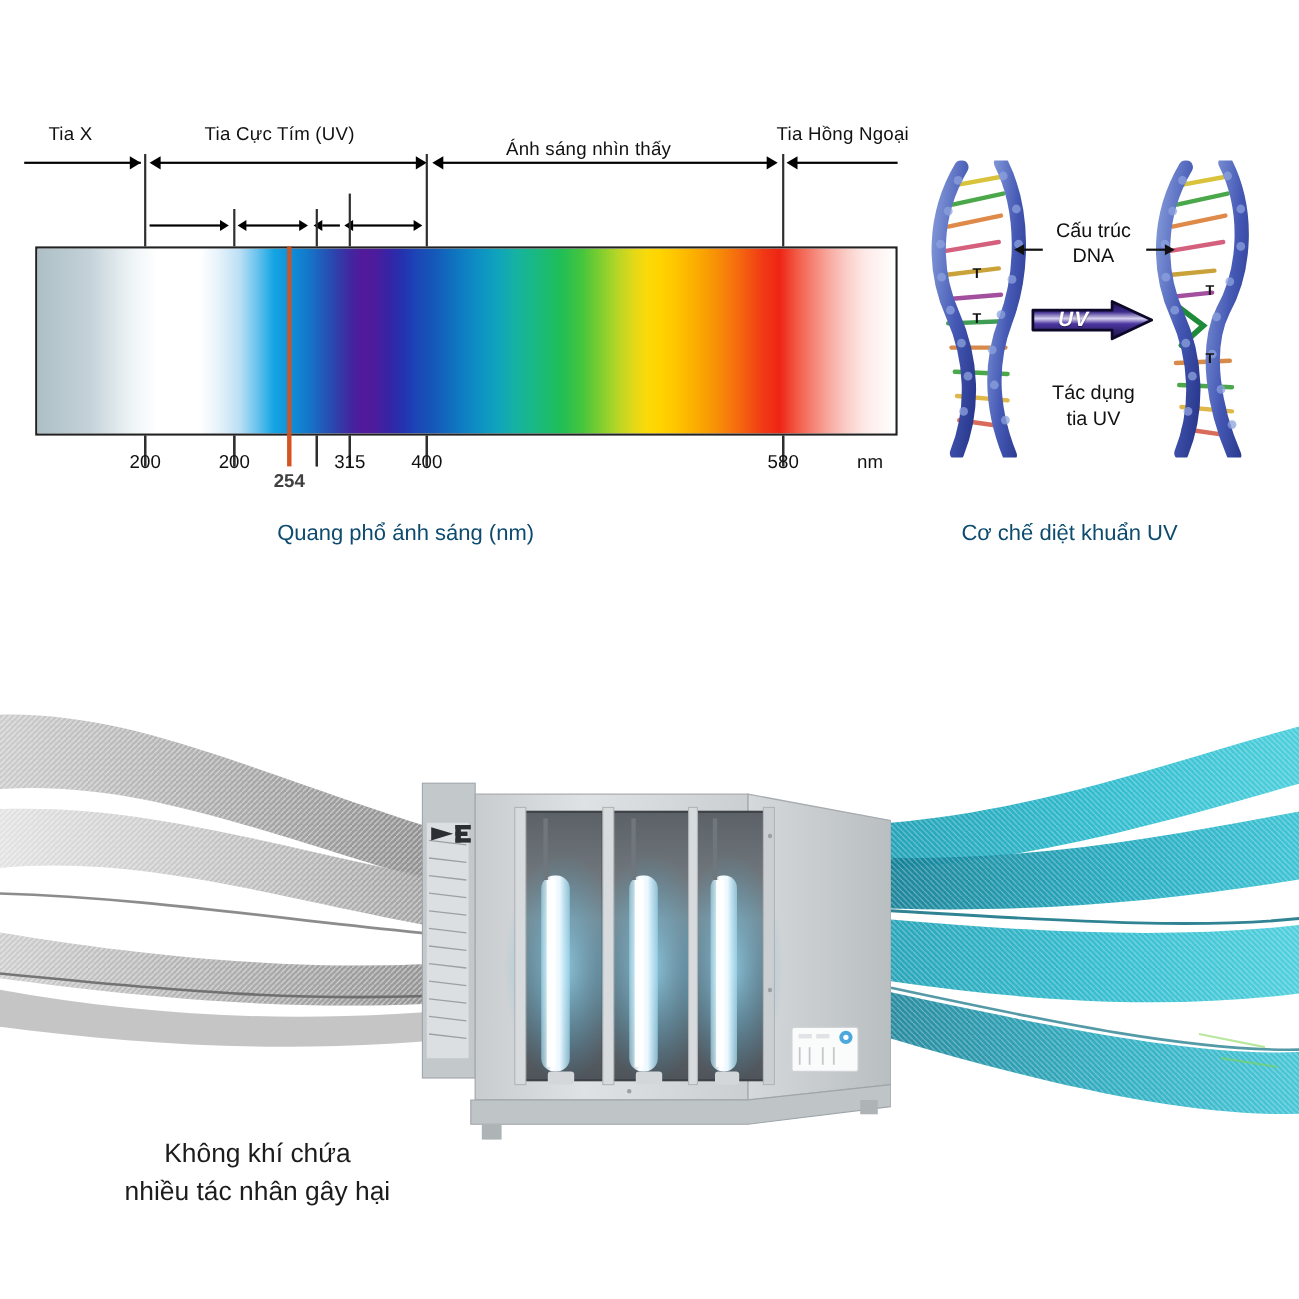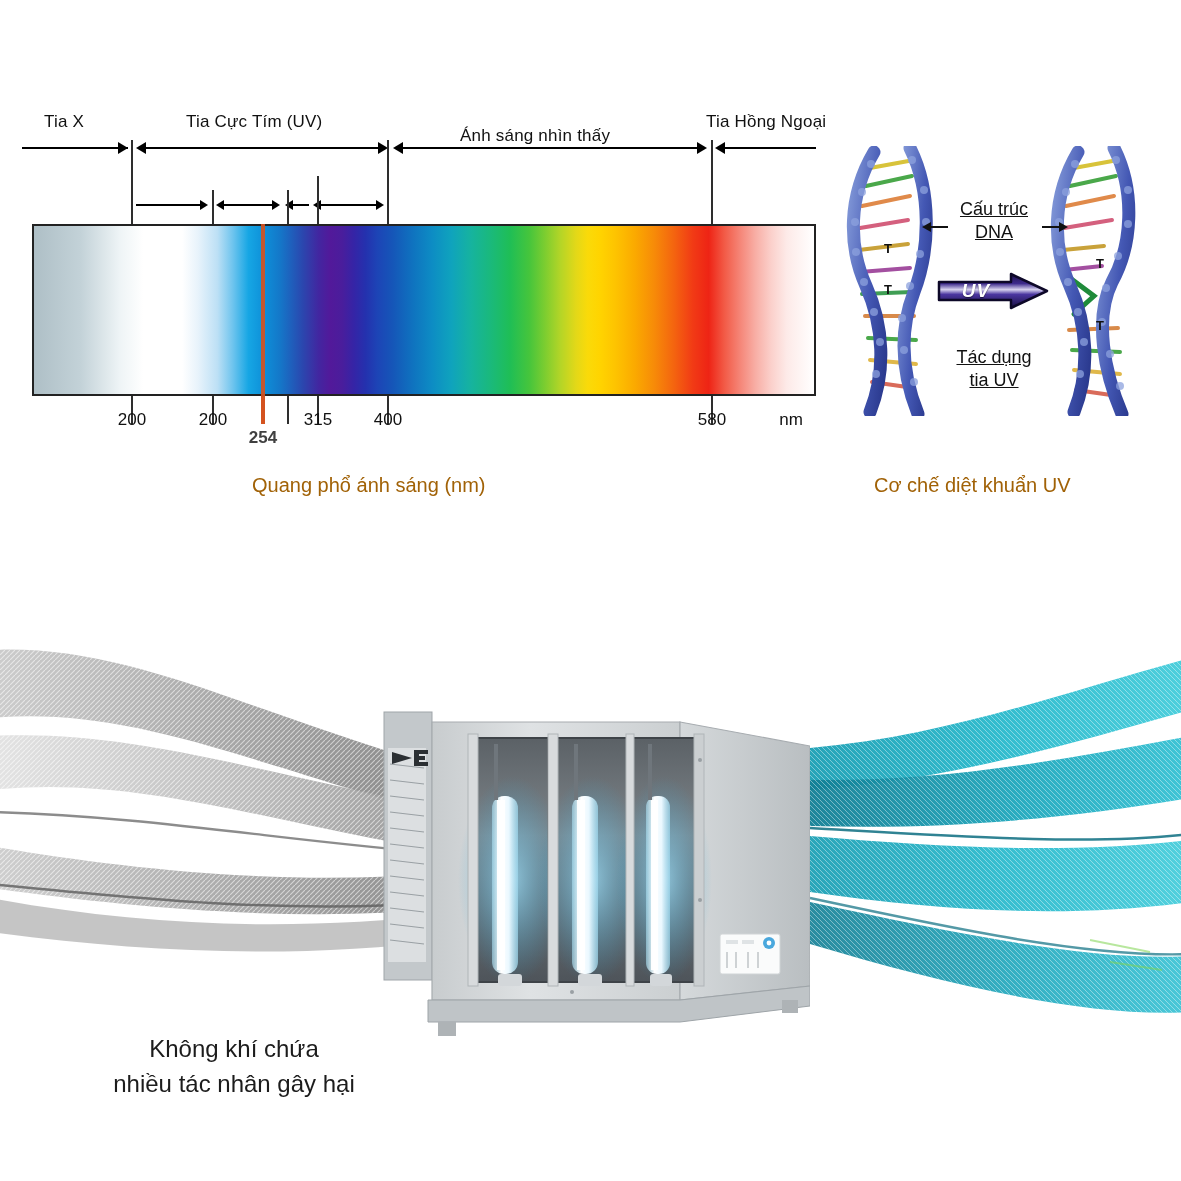--- a/index.html
+++ b/index.html
@@ -78,28 +78,28 @@
   
   .tick{position:absolute;width:2px;height:28px;background:#2e2e2e;top:396px;}
   .tick.red{background:#d4531f;width:4px;}
   .tick-label{position:absolute;font-size:17px;color:#111;top:410px;
               transform:translateX(-50%);white-space:nowrap;}
   .tick-label.red{color:#404040;font-weight:700;top:428px;}
   
   #marker-254{position:absolute;left:261px;top:224px;width:4px;height:172px;
               background:#d4531f;opacity:.92;}
 
-  .caption{position:absolute;font-size:20px;color:#a16207;white-space:nowrap;}
+  .caption{position:absolute;font-size:20px;color:#0c4a6e;white-space:nowrap;}
 
   
   #dna-panel{position:absolute;left:830px;top:140px;width:351px;height:380px;}
   .helix{position:absolute;width:98px;height:270px;}
   .helix svg{width:100%;height:100%;display:block;}
   .dna-text{position:absolute;font-size:18px;color:#111;text-align:center;
-            line-height:1.25;white-space:nowrap;text-decoration:underline;}
+            line-height:1.25;white-space:nowrap;}
   #uv-arrow{position:absolute;left:107px;top:132px;width:112px;height:38px;}
   #uv-arrow .uvtxt{position:absolute;left:0;top:0;width:78px;height:38px;
        display:flex;align-items:center;justify-content:center;color:#fff;
        font-size:19px;font-weight:700;font-style:italic;letter-spacing:1px;
        text-shadow:0 1px 1px rgba(0,0,0,.55);}
   .small-arrow-l{position:absolute;width:0;height:0;
        border-top:5px solid transparent;border-bottom:5px solid transparent;
        border-right:9px solid #111;}
   .small-arrow-r{position:absolute;width:0;height:0;
        border-top:5px solid transparent;border-bottom:5px solid transparent;

